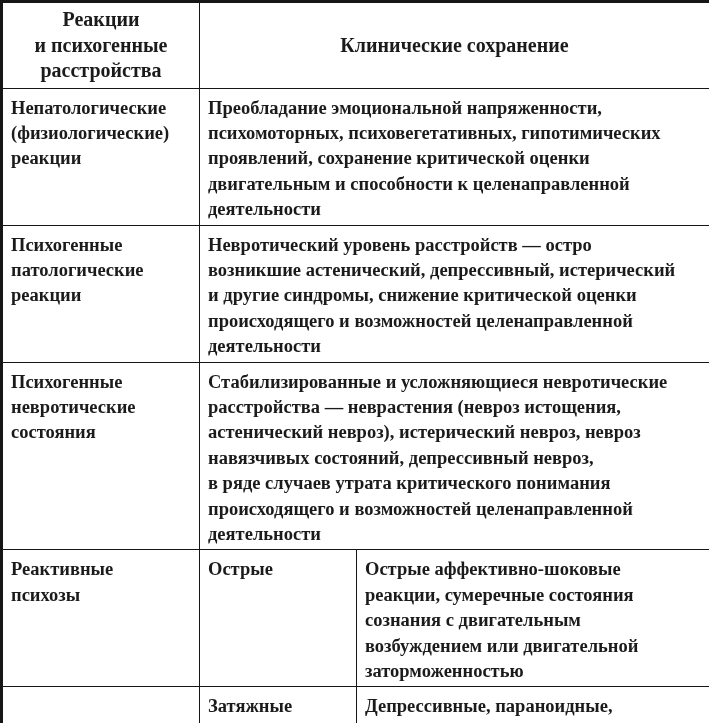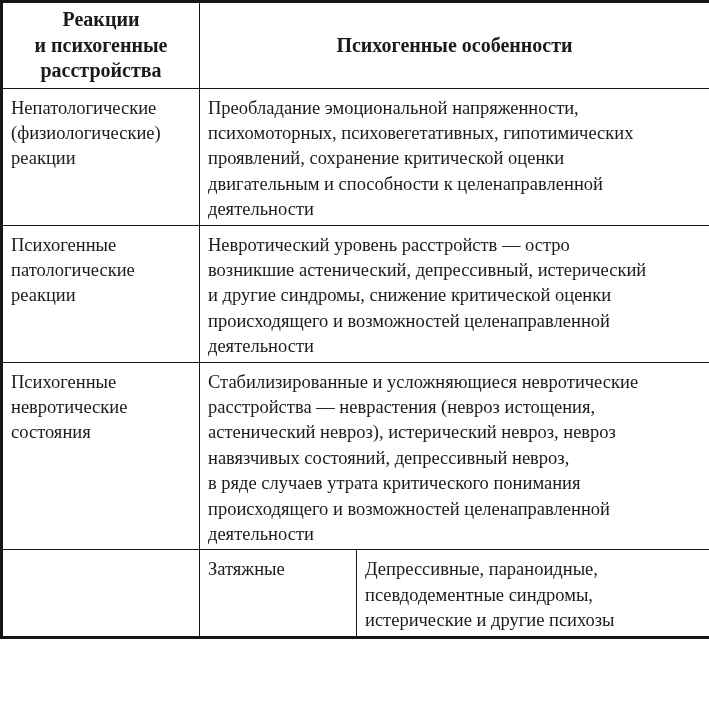--- a/index.html
+++ b/index.html
@@ -22,21 +22,21 @@
   table.doc-table td,
   table.doc-table th {
     border: 1.5px solid #161616;
     vertical-align: top;
     text-align: left;
     padding: 7px 4px 2px 8px;
     font-size: 18.5px;
     line-height: 25.4px;
     white-space: pre-line;
     overflow: hidden;
-    font-weight: normal;
+    font-weight: bold;
   }
   table.doc-table th {
     font-weight: bold;
     text-align: center;
     vertical-align: middle;
     padding: 4px 6px;
     font-size: 20px;
     line-height: 25.5px;
   }
   tr.r-head { height: 83px; }
@@ -53,21 +53,21 @@
   <colgroup>
     <col style="width:198px">
     <col style="width:157px">
     <col style="width:354px">
   </colgroup>
   <tbody>
     <tr class="r-head">
       <th>Реакции
 и психогенные
 расстройства</th>
-      <th colspan="2">Психогенные особенности</th>
+      <th colspan="2">Клинические сохранение</th>
     </tr>
 
     <tr class="r1">
       <td>Непатологические
 (физиологические)
 реакции</td>
       <td colspan="2">Преобладание эмоциональной напряженности,
 психомоторных, психовегетативных, гипотимических
 проявлений, сохранение критической оценки
 двигательным и способности к целенаправленной
@@ -91,20 +91,30 @@
 состояния</td>
       <td colspan="2">Стабилизированные и усложняющиеся невротические
 расстройства — неврастения (невроз истощения,
 астенический невроз), истерический невроз, невроз
 навязчивых состояний, депрессивный невроз,
 в ряде случаев утрата критического понимания
 происходящего и возможностей целенаправленной
 деятельности</td>
     </tr>
 
+    <tr class="r4">
+      <td>Реактивные
+психозы</td>
+      <td>Острые</td>
+      <td>Острые аффективно-шоковые
+реакции, сумеречные состояния
+сознания с двигательным
+возбуждением или двигательной
+заторможенностью</td>
+    </tr>
 
     <tr class="r5">
       <td></td>
       <td>Затяжные</td>
       <td>Депрессивные, параноидные,
 псевдодементные синдромы,
 истерические и другие психозы</td>
     </tr>
   </tbody>
 </table>

